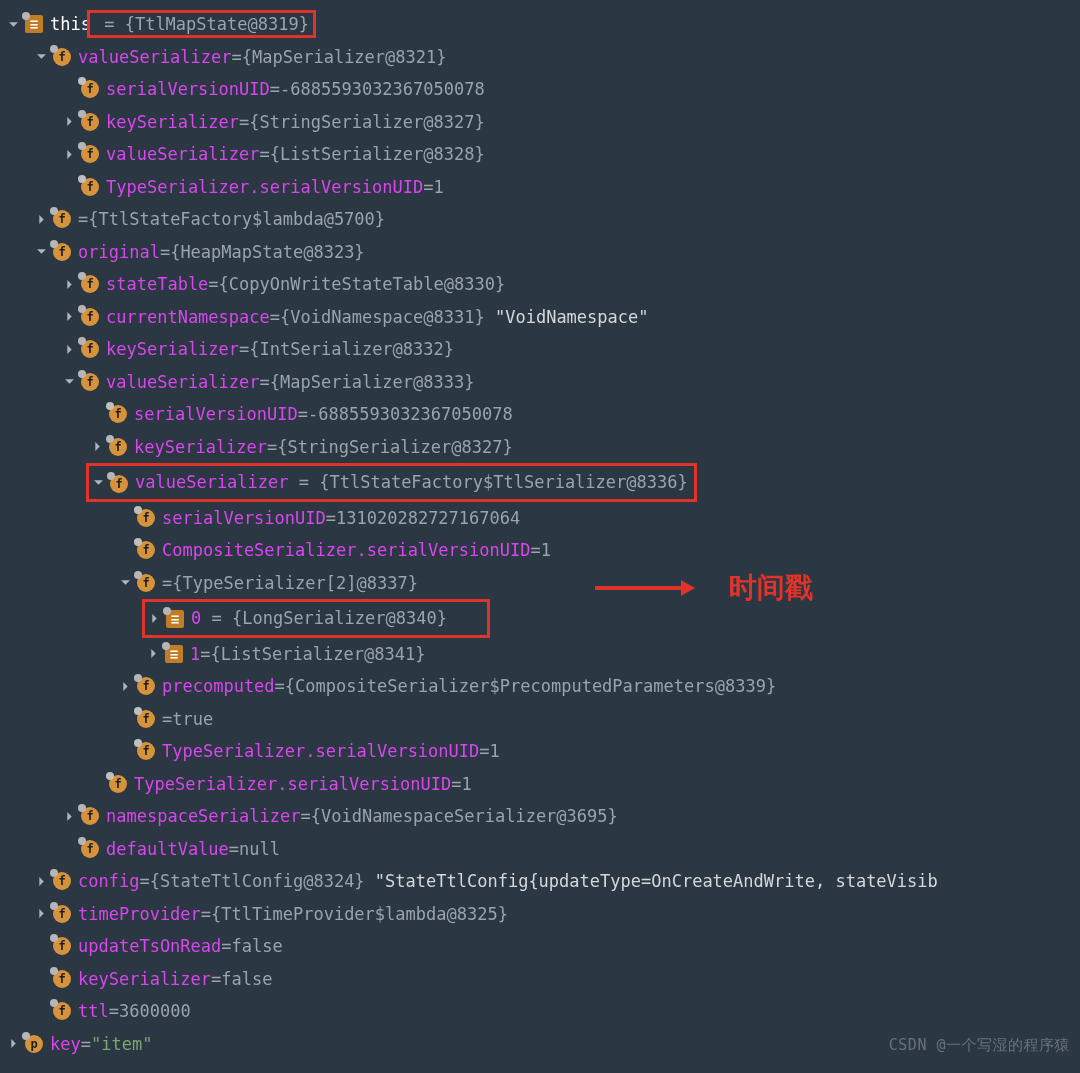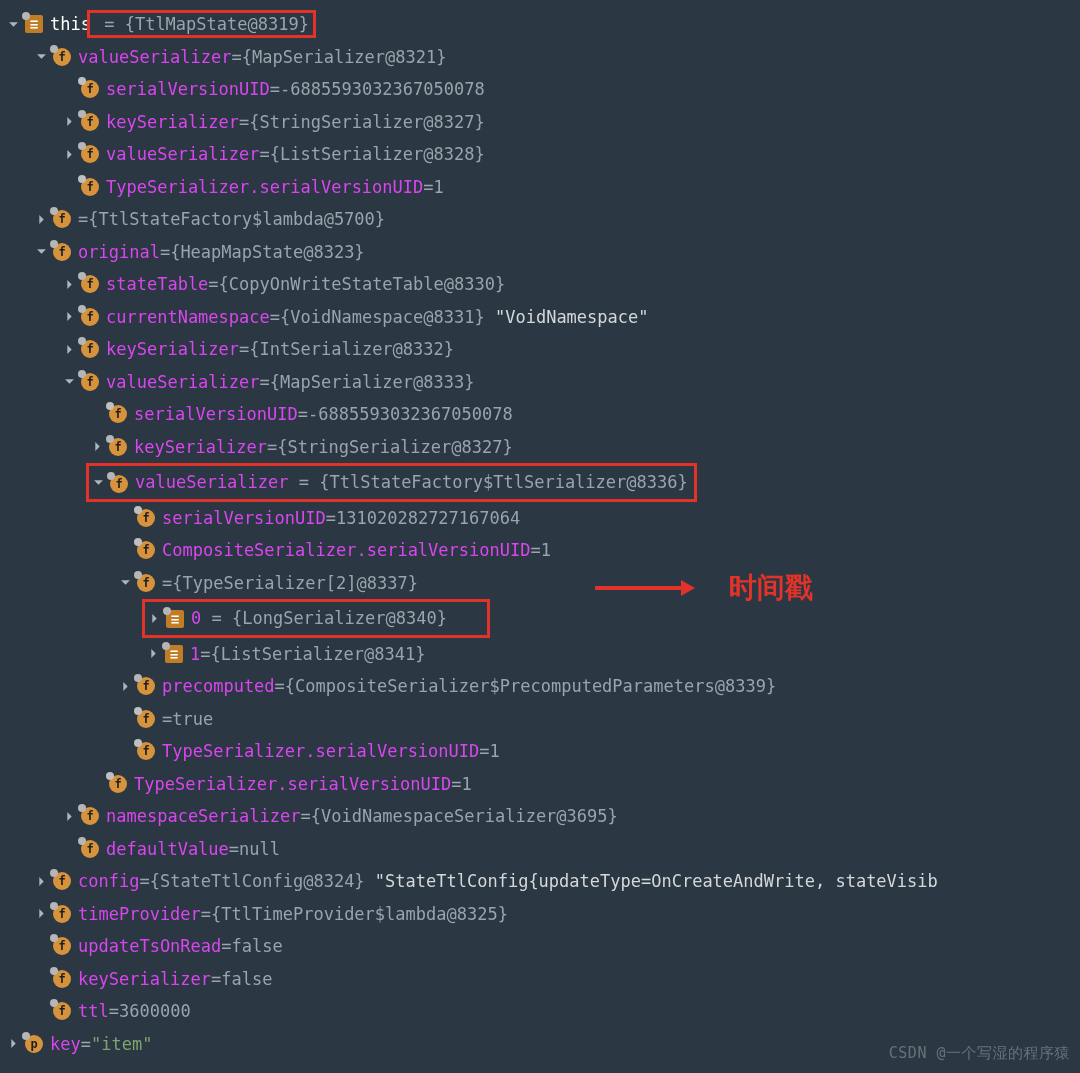--- a/index.html
+++ b/index.html
@@ -17,21 +17,21 @@
   .nm{color:#d946ef}
   .eq{color:#9ba4ac}
   .val{color:#9ba4ac}
   .str{color:#7ca66f}
   .kw{color:#ffffff}
   .hl{border:3px solid #e2332a;padding:1px 4px;margin-left:-4px}
   .in{display:inline-block}
   .ind{display:inline-block}
   .arrow{position:absolute;left:595px;top:572px;display:flex;align-items:center;color:#e2332a;font-size:28px;font-weight:700}
   .arrow svg{width:100px;height:20px}
-  .wm{position:absolute;right:10px;bottom:4px;color:rgba(220,220,220,0.35);font-size:15px;letter-spacing:.5px}
+  .wm{position:absolute;right:10px;bottom:12px;color:rgba(220,220,220,0.35);font-size:15px;letter-spacing:.5px}
 </style>
 </head>
 <body>
 
 <div class="tree">
 
 <div class="row">
  <span class="ind" style="width:0px"></span>
  <span class="tw">
         <svg viewBox="0 0 10 10">

